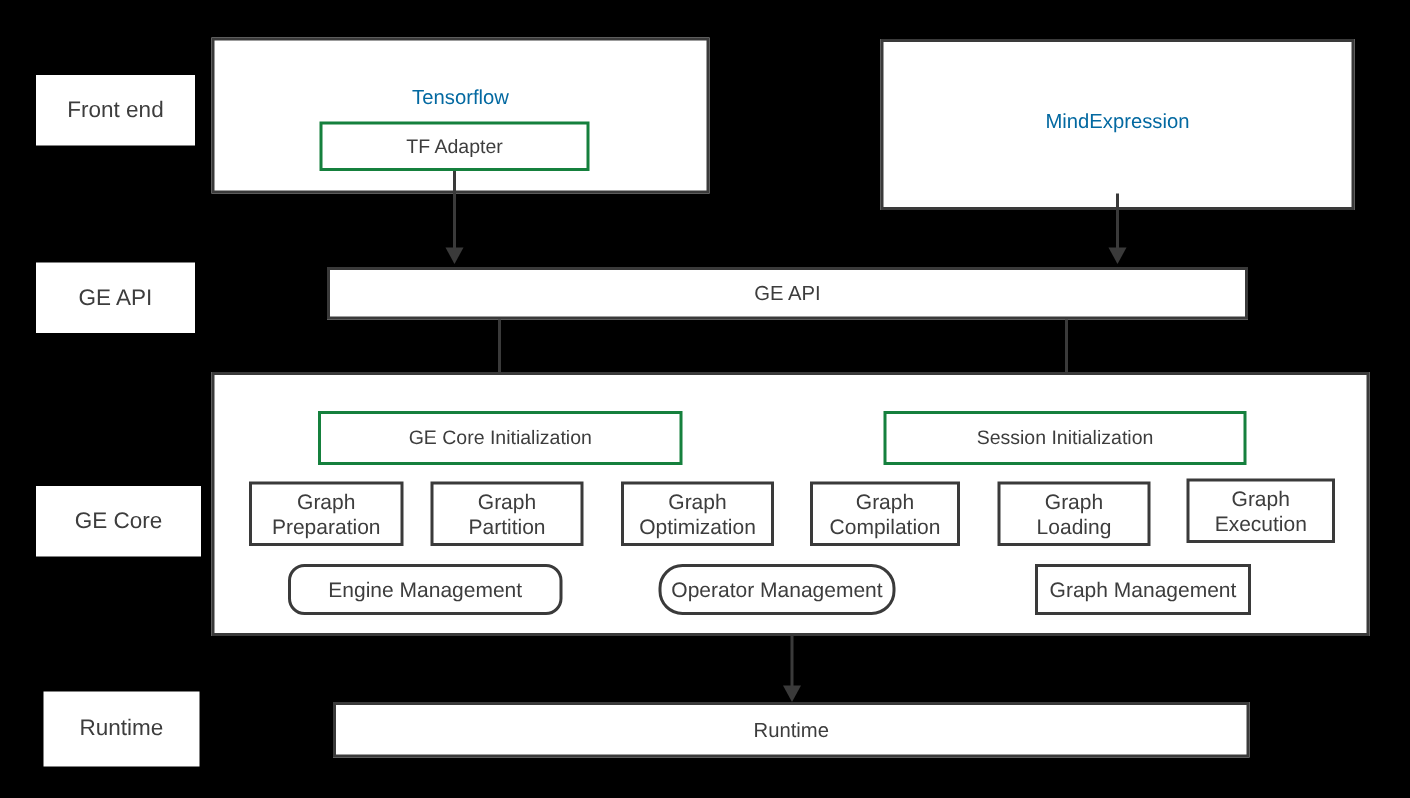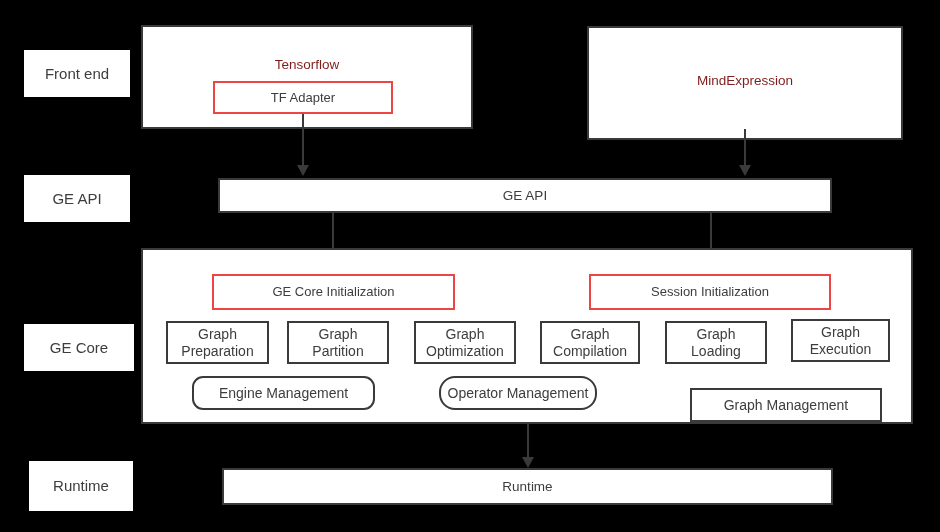--- a/index.html
+++ b/index.html
@@ -37,26 +37,26 @@
   .group-box {
     border: 2px solid #3a3a3a;
     align-items: flex-start;
     justify-content: center;
   }
   .group-title {
     position: absolute;
     left: 0;
     right: 0;
     text-align: center;
-    color: #7f1d1d;
+    color: #0369a1;
     font-size: 13.5px;
   }
   
   .node {
-    border: 2px solid #ef4444;
+    border: 2px solid #15803d;
     font-size: 13px;
   }
   .bar {
     border: 2px solid #3a3a3a;
     font-size: 13.5px;
   }
   .node-sm {
     border: 2px solid #3a3a3a;
     font-size: 14px;
   }
@@ -156,21 +156,21 @@
     <span>Graph
 Execution</span>
   </div>
 
   <div class="box node-sm" style="left:192px; top:376px; width:183px; height:34px;border-radius:11px;">
     <span>Engine Management</span>
   </div>
   <div class="box node-sm" style="left:439px; top:376px; width:158px; height:34px;border-radius:16px;">
     <span>Operator Management</span>
   </div>
-  <div class="box node-sm" style="left:690px; top:388px; width:192px; height:34px;">
+  <div class="box node-sm" style="left:690px; top:376px; width:144px; height:34px;">
     <span>Graph Management</span>
   </div>
 
   <div class="arrow-line" style="left:527px; top:424px; height:36px;"></div>
   <div class="arrow-head" style="left:522px; top:457px;"></div>
 
   <div class="box bar" style="left:222px; top:468px; width:611px; height:37px;">
     <span>Runtime</span>
   </div>
 

